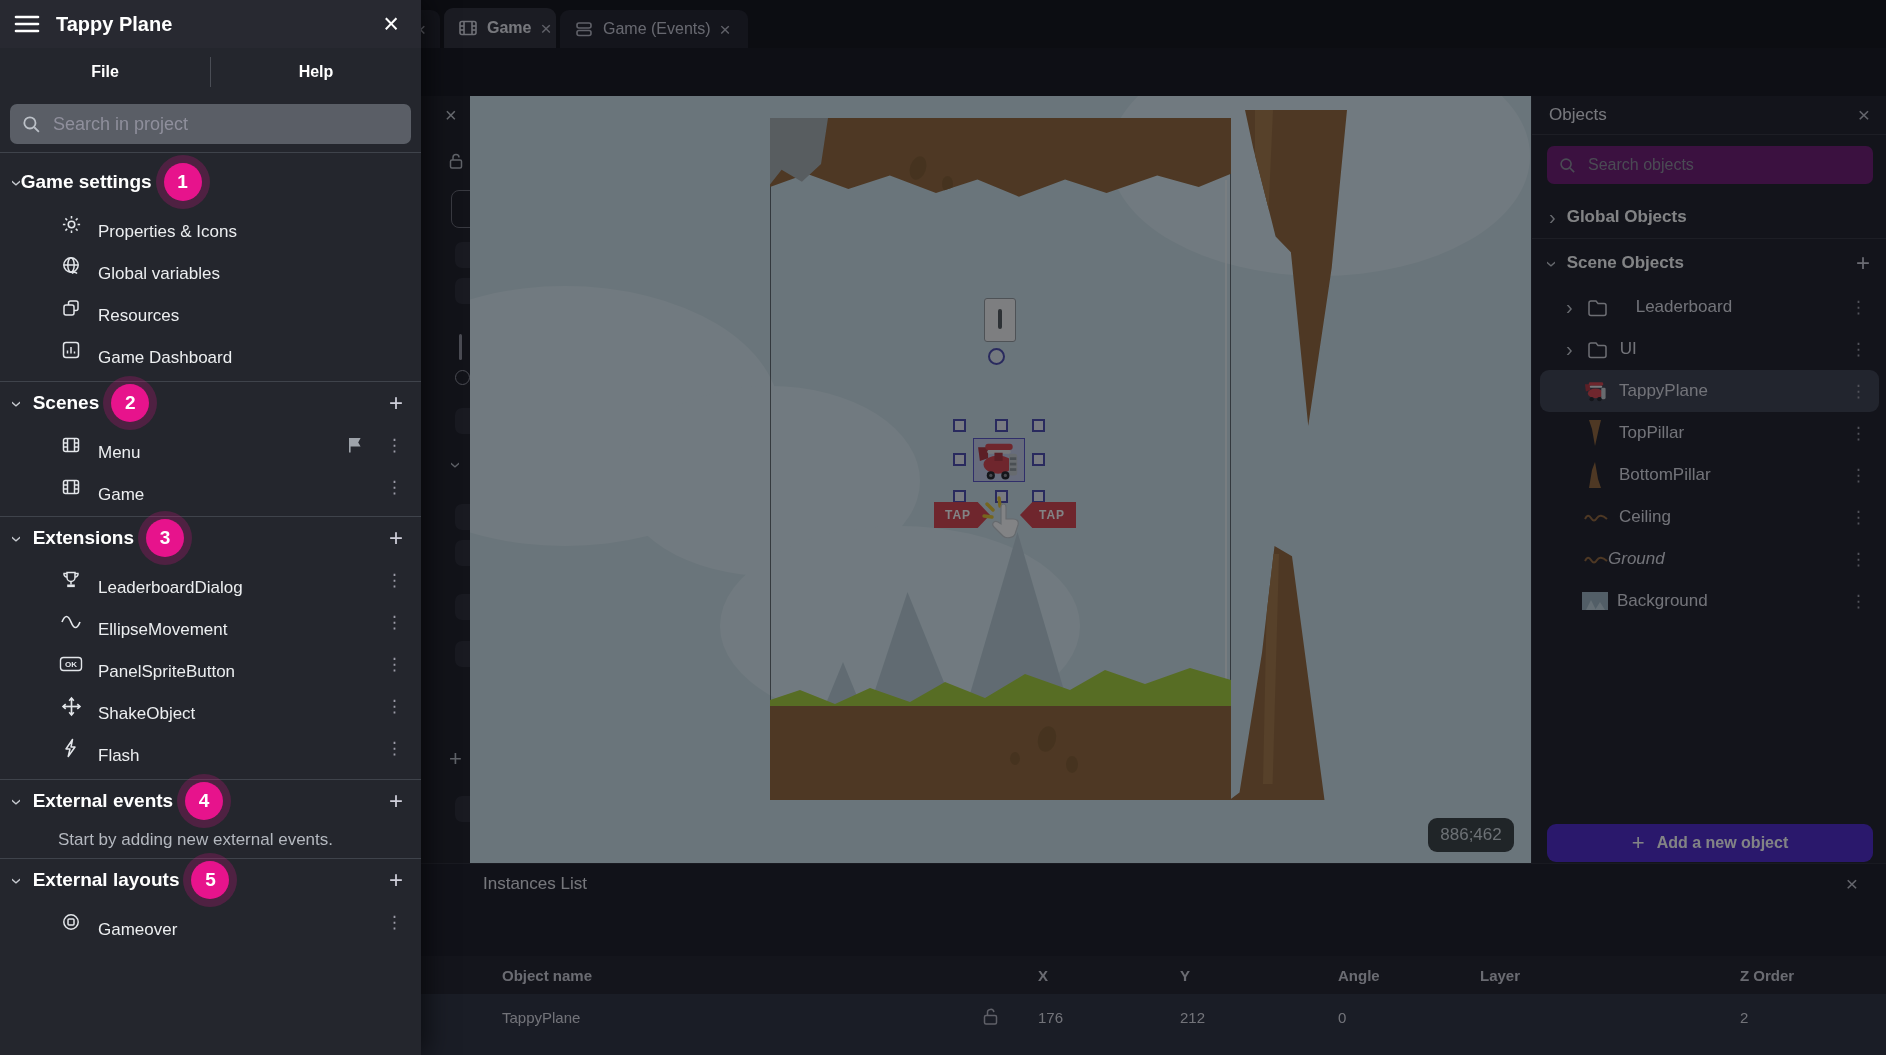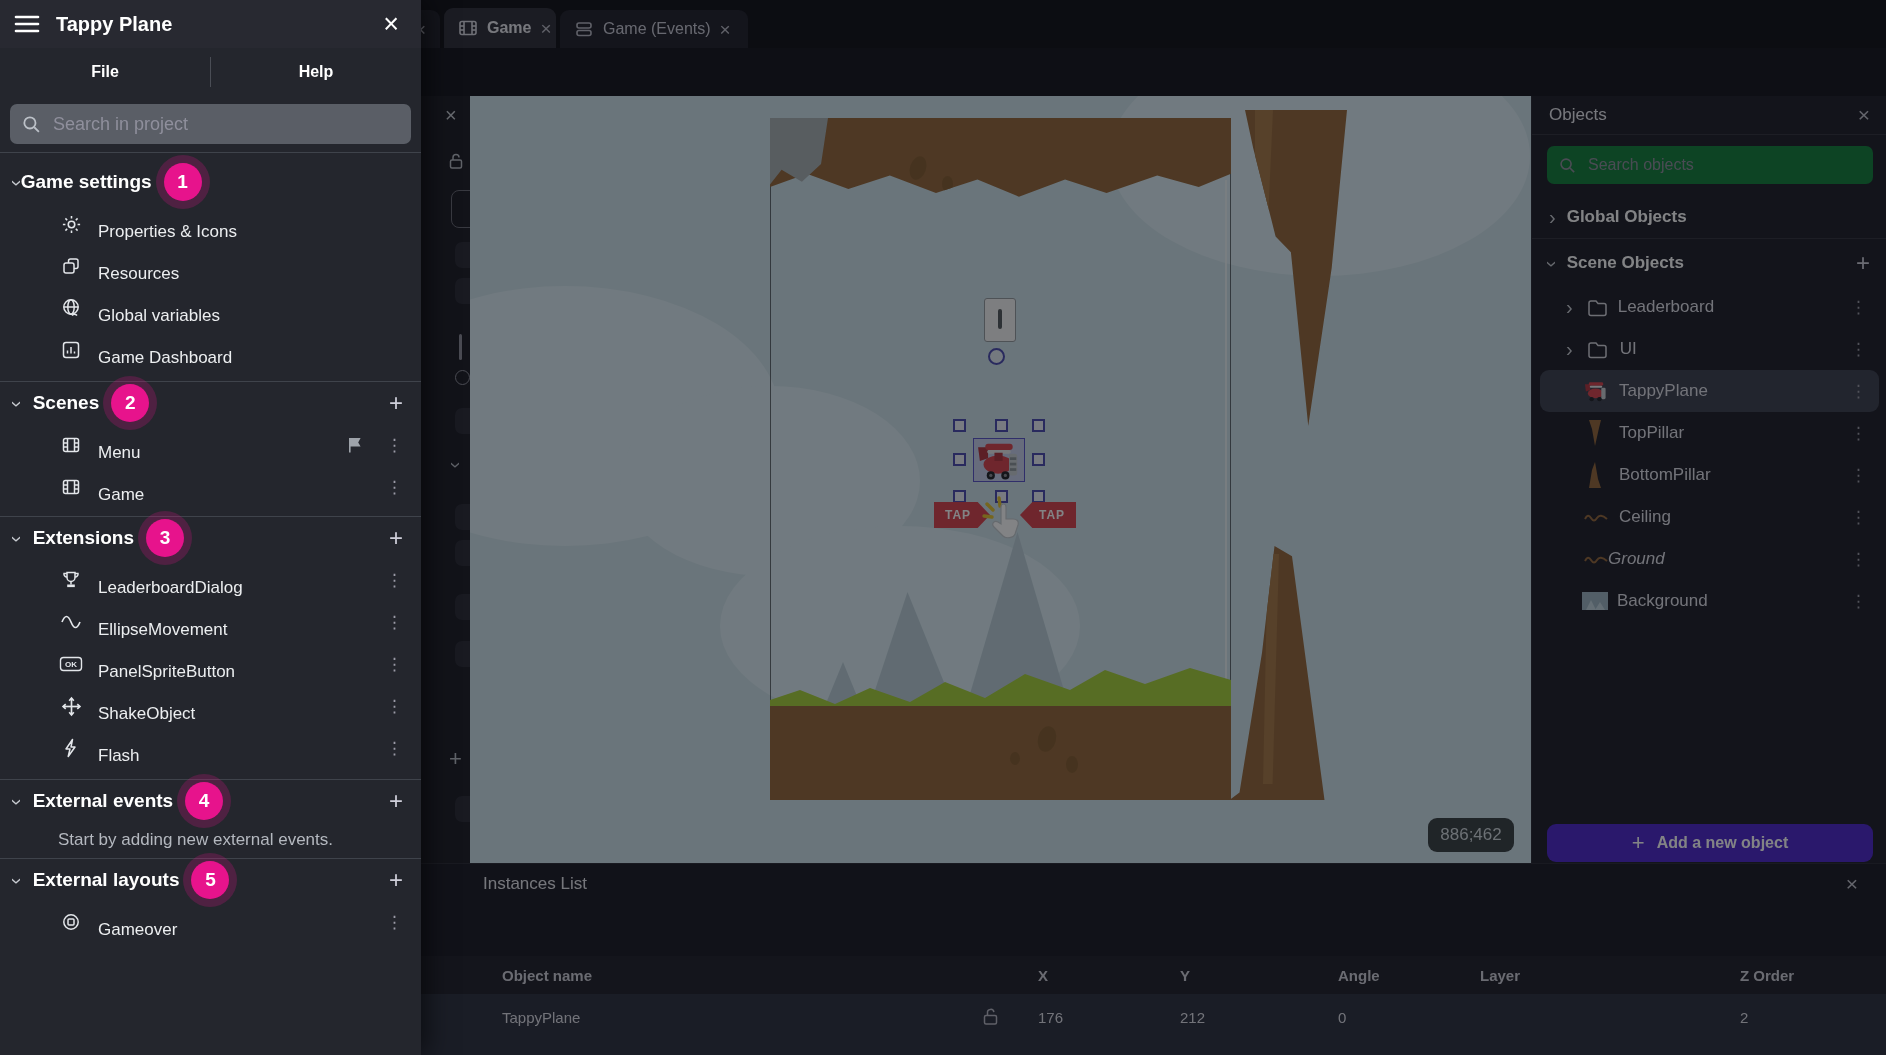--- a/index.html
+++ b/index.html
@@ -15,21 +15,21 @@
   .tab-label{font-size:16px;color:#e8e8ee;font-weight:bold;}
   .tab.idle .tab-label{font-weight:normal;color:#c9c9d4;}
   .tab-x{color:#b9b9c4;font-size:19px;line-height:1;cursor:pointer;}
   #toolbar{position:absolute;left:0;top:48px;width:1886px;height:48px;background:#17171e;}
   .tbtn{position:absolute;top:52px;height:36px;display:flex;align-items:center;justify-content:center;box-sizing:border-box;border-radius:8px;}
   .icbtn{position:absolute;top:53px;width:34px;height:34px;border-radius:7px;display:flex;align-items:center;justify-content:center;color:#c6c6d0;}
   .icbtn.on{background:#cfc4f5;color:#23232c;}
   .tdiv{position:absolute;top:58px;width:1px;height:24px;background:#34343e;}
   
   .panel{background:#20202a;box-sizing:border-box;}
-  .searchbox{display:flex;align-items:center;gap:10px;background:#15803d;border-radius:7px;padding:0 12px;box-sizing:border-box;}
+  .searchbox{display:flex;align-items:center;gap:10px;background:#701a75;border-radius:7px;padding:0 12px;box-sizing:border-box;}
   .searchbox input{flex:1;background:transparent;border:none;outline:none;color:#d5d5dd;font-size:16px;font-family:"Liberation Sans",sans-serif;}
   .searchbox input::placeholder{color:#8f8f9c;}
   .o-row{display:flex;align-items:center;height:42px;box-sizing:border-box;position:relative;}
   .o-label{font-size:17px;color:#dfdfe7;}
   .o-bold{font-size:17px;font-weight:bold;color:#fff;}
   .kebab{color:#9a9aa6;font-size:17px;line-height:1;cursor:pointer;}
   .chev{display:inline-block;color:#c9ccd2;font-size:20px;line-height:1;transform-origin:50% 55%;}
   .chev.down{transform:rotate(90deg);}
   .plusbtn{color:#cfcfda;font-size:24px;font-weight:normal;line-height:1;cursor:pointer;}
   
@@ -327,21 +327,21 @@
         <span class="o-bold" style="margin-left:11px;">Scene Objects</span>
         <span class="spacer"></span>
         <span class="plusbtn">+</span>
       </div>
 
       <div class="o-row" style="position:absolute;left:0;top:190px;width:355px;">
         <span class="chev" style="margin-left:34px;">›</span>
         <svg style="margin-left:14px;" width="21" height="19" viewBox="0 0 21 19" fill="none" stroke="#d5d5dd" stroke-width="1.5">
           <path d="M2 5 a2 2 0 0 1 2-2 h5 l2 2.4 h6 a2 2 0 0 1 2 2 v8 a2 2 0 0 1-2 2 H4 a2 2 0 0 1-2-2 z"></path>
         </svg>
-        <span class="o-label" style="margin-left:10px;">Leaderboard</span>
+        <span class="o-label" style="margin-left:28px;">Leaderboard</span>
         <span class="spacer"></span>
           <span class="kebab" style="margin-right:20px;">⋮</span>
       </div>
       <div class="o-row" style="position:absolute;left:0;top:232px;width:355px;">
         <span class="chev" style="margin-left:34px;">›</span>
         <svg style="margin-left:14px;" width="21" height="19" viewBox="0 0 21 19" fill="none" stroke="#d5d5dd" stroke-width="1.5">
           <path d="M2 5 a2 2 0 0 1 2-2 h5 l2 2.4 h6 a2 2 0 0 1 2 2 v8 a2 2 0 0 1-2 2 H4 a2 2 0 0 1-2-2 z"></path>
         </svg>
         <span class="o-label" style="margin-left:12px;">UI</span>
         <span class="spacer"></span>
@@ -485,37 +485,37 @@
         <span class="d-icon">
           <svg width="21" height="21" viewBox="0 0 20 20" fill="none" stroke="currentColor" stroke-width="1.5">
             <circle cx="10" cy="10" r="3.1"></circle>
             <path d="M10 1.8 v2.4 M10 15.8 v2.4 M1.8 10 h2.4 M15.8 10 h2.4 M4.2 4.2 l1.7 1.7 M14.1 14.1 l1.7 1.7 M15.8 4.2 l-1.7 1.7 M5.9 14.1 l-1.7 1.7"></path>
           </svg>
           </span>
         <span class="item-label">Properties &amp; Icons</span>
       </div>
       <div class="d-row d-item">
         <span class="d-icon">
-          <svg width="20" height="20" viewBox="0 0 20 20" fill="none" stroke="currentColor" stroke-width="1.5">
-            <rect x="3" y="7" width="10" height="10" rx="2"></rect>
-              <path d="M7.5 7 V5 a2 2 0 0 1 2-2 h5.5 a2 2 0 0 1 2 2 v5.5 a2 2 0 0 1-2 2 H13"></path>
-          </svg>
-          </span>
-        <span class="item-label">Resources</span>
-      </div>
-      <div class="d-row d-item">
-        <span class="d-icon">
           <svg width="22" height="22" viewBox="0 0 22 22" fill="none" stroke="currentColor" stroke-width="1.5">
             <circle cx="11" cy="10" r="7.2"></circle>
               <ellipse cx="11" cy="10" rx="3.2" ry="7.2"></ellipse>
               <line x1="3.8" y1="10" x2="18.2" y2="10"></line>
             <path d="M12 18.5 q2.5-2.5 5 0" stroke-width="1.7"></path>
           </svg>
           </span>
         <span class="item-label">Global variables</span>
+      </div>
+      <div class="d-row d-item">
+        <span class="d-icon">
+          <svg width="20" height="20" viewBox="0 0 20 20" fill="none" stroke="currentColor" stroke-width="1.5">
+            <rect x="3" y="7" width="10" height="10" rx="2"></rect>
+              <path d="M7.5 7 V5 a2 2 0 0 1 2-2 h5.5 a2 2 0 0 1 2 2 v5.5 a2 2 0 0 1-2 2 H13"></path>
+          </svg>
+          </span>
+        <span class="item-label">Resources</span>
       </div>
       <div class="d-row d-item">
         <span class="d-icon">
           <svg width="20" height="20" viewBox="0 0 20 20" fill="none" stroke="currentColor" stroke-width="1.5">
             <rect x="2.5" y="2.5" width="15" height="15" rx="2.5"></rect>
               <line x1="6.5" y1="13.5" x2="6.5" y2="10.5"></line>
               <line x1="10" y1="13.5" x2="10" y2="7"></line>
               <line x1="13.5" y1="13.5" x2="13.5" y2="11.5"></line>
           </svg>
           </span>

